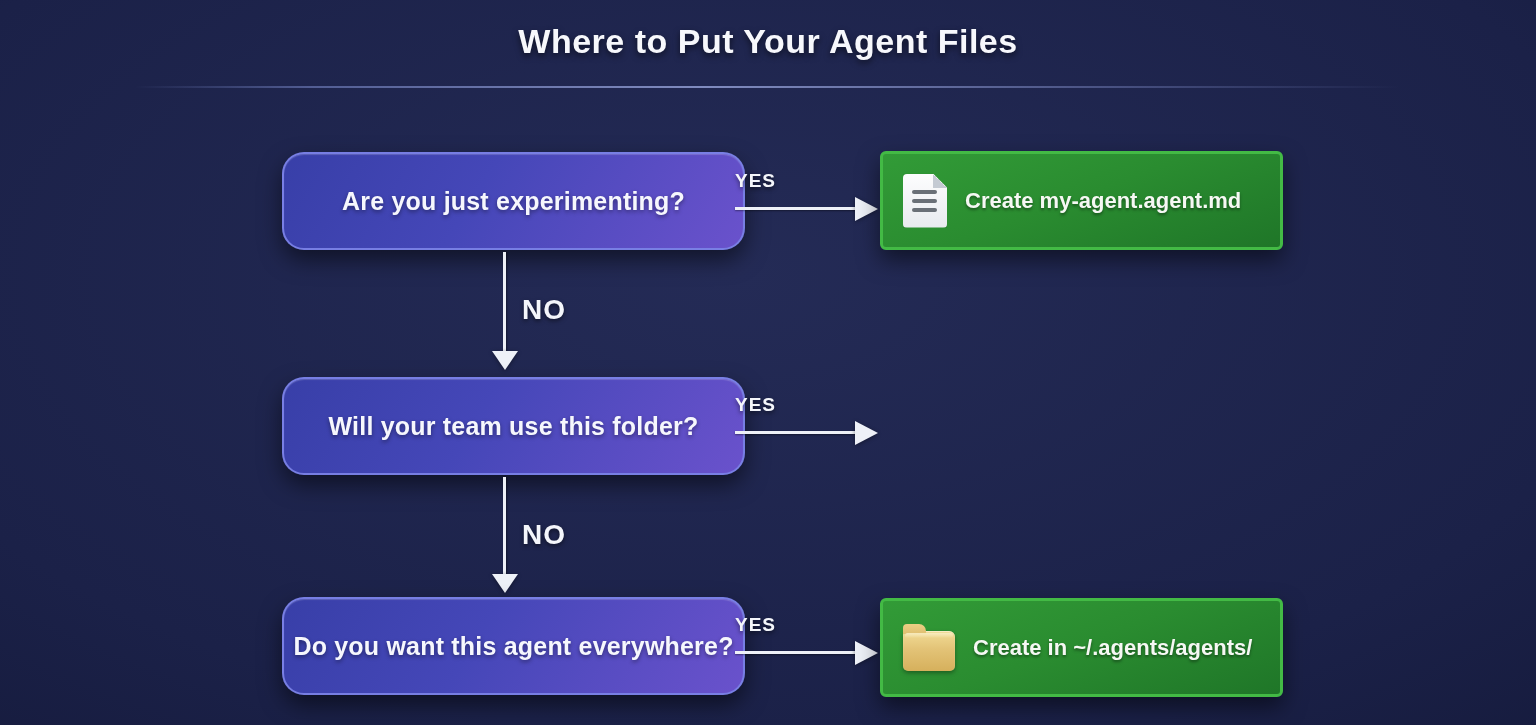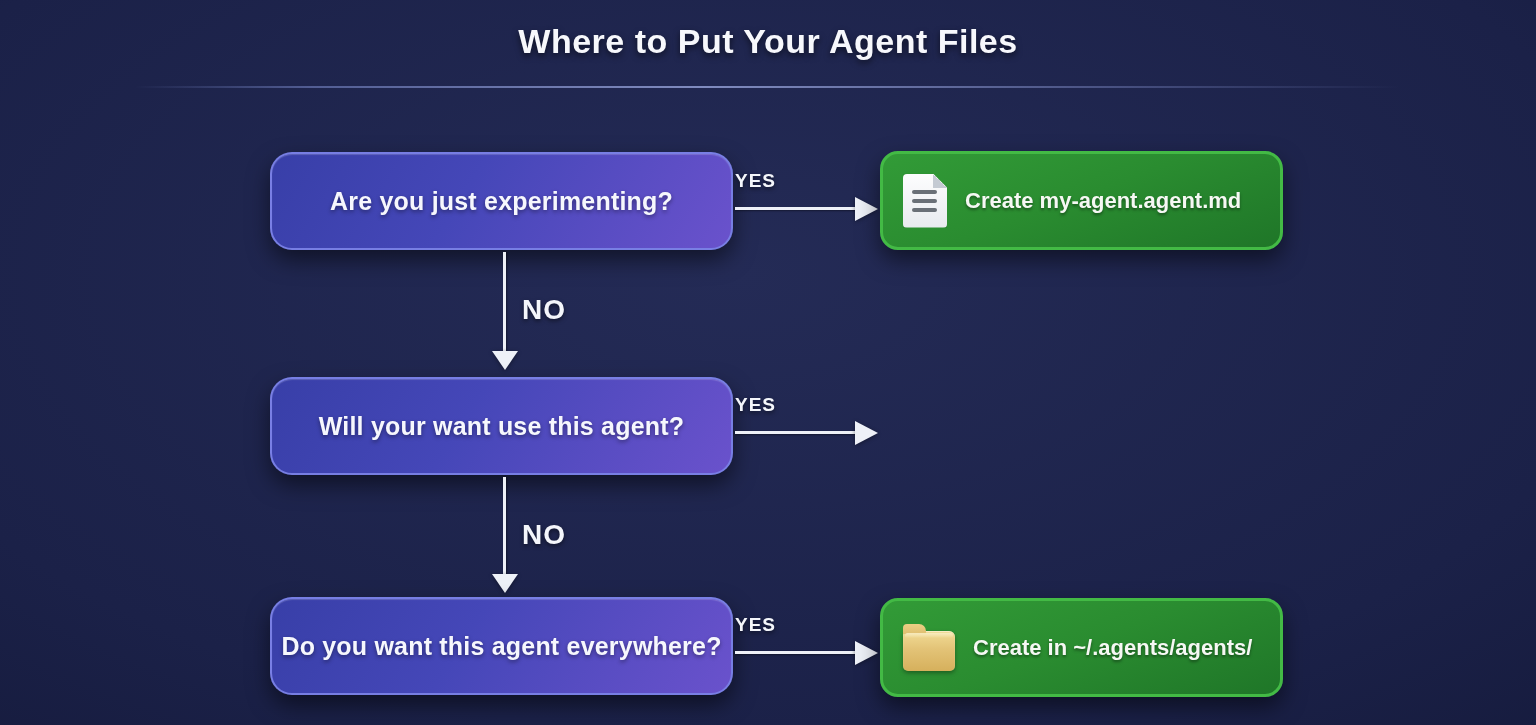--- a/index.html
+++ b/index.html
@@ -21,38 +21,38 @@
   .divider{
     position:absolute;top:86px;left:135px;width:1265px;height:2px;
     background:linear-gradient(90deg,
       rgba(110,124,185,0) 0%, rgba(110,124,185,0.65) 14%,
       rgba(145,157,210,0.85) 45%, rgba(120,132,190,0.45) 78%,
       rgba(110,124,185,0) 100%);
   }
 
   
   .qbox{
-    position:absolute;left:270px;width:463px;height:98px;
+    position:absolute;left:282px;width:463px;height:98px;
     box-sizing:border-box;
     border-radius:22px;
     border:2px solid rgba(122,130,230,0.95);
     background:linear-gradient(122deg,#383fa8 0%,#4547b8 42%,#6a52cc 100%);
     box-shadow:0 10px 22px rgba(0,0,0,0.5), inset 0 1px 1px rgba(255,255,255,0.18);
     display:flex;align-items:center;justify-content:center;
   }
   .qtext{
     color:#f6f7fd;font-size:25px;font-weight:700;letter-spacing:0.2px;
     text-shadow:0 2px 4px rgba(0,0,0,0.4);white-space:nowrap;
   }
 
   
   .abox{
     position:absolute;left:880px;width:403px;height:99px;
     box-sizing:border-box;
-    border-radius:18px;
+    border-radius:6px;
     border:3px solid #43ba45;
     background:linear-gradient(160deg,#329b37 0%,#2a8c30 48%,#1f7628 100%);
     box-shadow:0 10px 22px rgba(0,0,0,0.5);
     display:flex;align-items:center;gap:18px;padding-left:20px;
   }
   .atext{display:flex;flex-direction:column;justify-content:center;}
   .aline{
     color:#f6f8f4;font-size:22px;font-weight:700;line-height:31px;
     text-shadow:0 2px 3px rgba(0,0,0,0.4);white-space:nowrap;
   }
@@ -160,21 +160,21 @@
       <div class="aline">Create my-agent.agent.md</div>
     </div>
   </div>
   <div class="no-group n1">
     <div class="vline"></div>
     <div class="head-down"></div>
     <span class="no-label">NO</span>
   </div>
 
   <div class="qbox q2">
-    <span class="qtext">Will your want use this agent?</span>
+    <span class="qtext">Will your team use this folder?</span>
   </div>
   <div class="yes-group y2">
     <span class="yes-label">YES</span>
     <div class="hline"></div>
     <div class="head-right"></div>
   </div>
   <div class="no-group n2">
     <div class="vline"></div>
     <div class="head-down"></div>
     <span class="no-label">NO</span>

